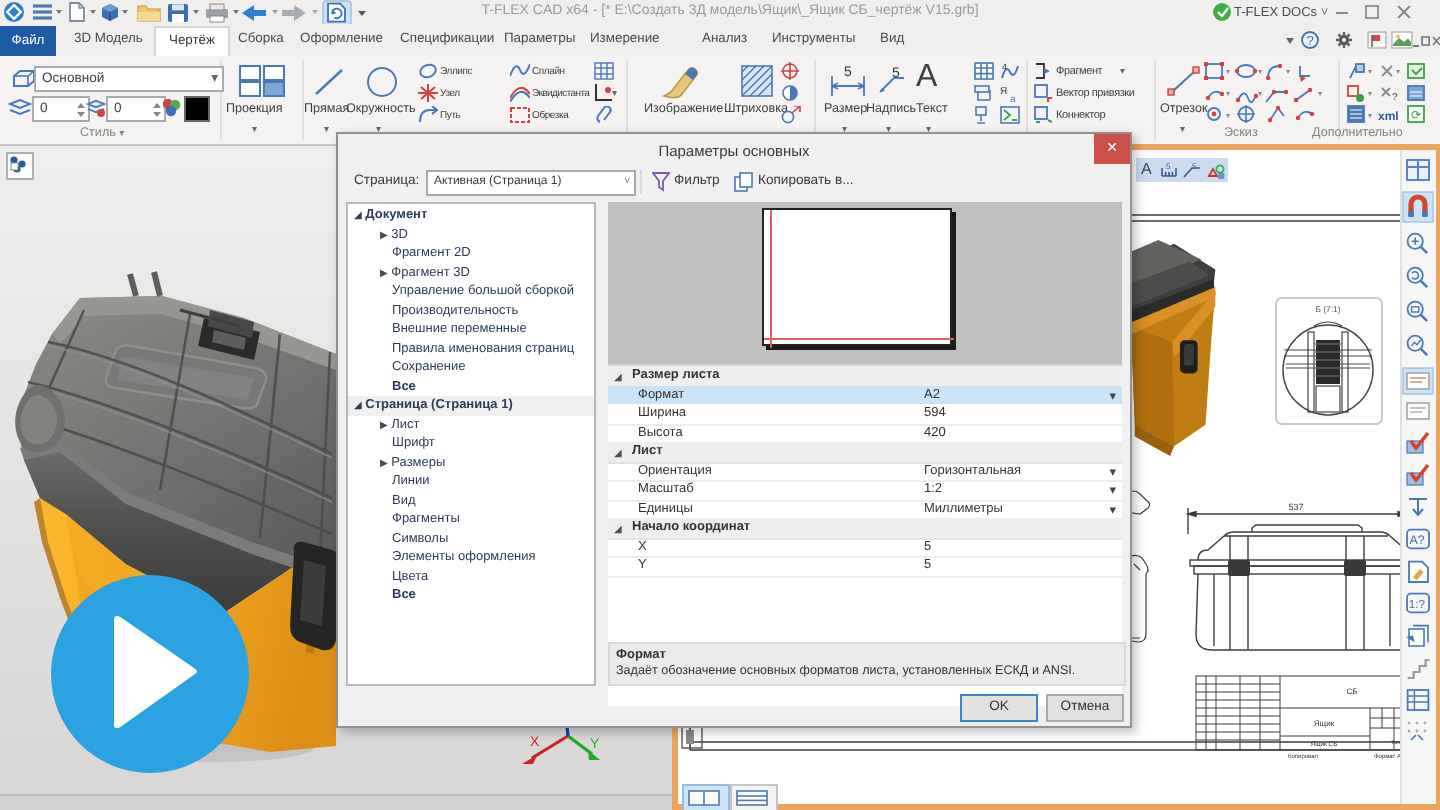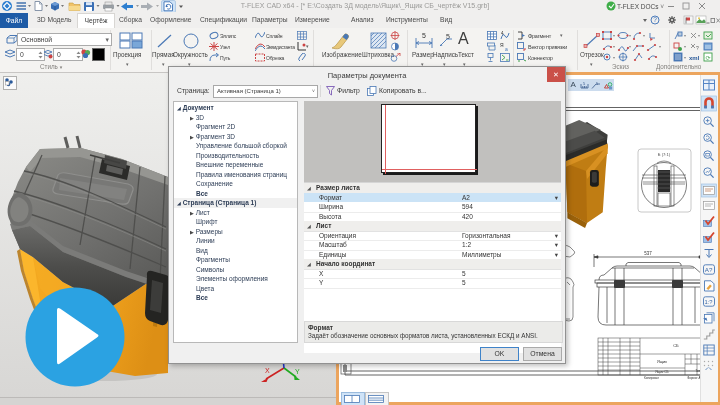--- a/index.html
+++ b/index.html
@@ -734,21 +734,21 @@
   <svg class="abs" style="left:29px;top:320px" width="16" height="8" viewBox="0 0 16 8">
       <rect x="0.5" y="0.5" width="15" height="7" fill="#fff" stroke="#4a78b5" stroke-width="0.8"></rect>
       <line x1="0.5" y1="3" x2="15.5" y2="3" stroke="#4a78b5" stroke-width="0.8"></line>
       <line x1="0.5" y1="5.2" x2="15.5" y2="5.2" stroke="#4a78b5" stroke-width="0.8"></line>
     </svg>
 </div>
 
 <div class="abs" style="left:168px;top:66px;width:398px;height:298px;background:#f0f0f0;border:1px solid #919191;box-shadow:2px 2px 5px rgba(0,0,0,0.25);box-sizing:border-box;">
 
   <div class="abs" style="left:0;top:0;width:396px;height:16px;background:#f0f0f0;">
-    <div class="abs" style="left:0;top:4px;width:100%;text-align:center;font-size:7.5px;color:#3a3a3a;">Параметры документа</div>
+    <div class="abs" style="left:0;top:4px;width:100%;text-align:center;font-size:7.5px;color:#3a3a3a;">Параметры основных</div>
     <div class="abs" style="left:378px;top:0;width:18px;height:15px;background:#ca5048;color:#fff;font-size:7px;text-align:center;line-height:15px;">✕</div>
   </div>
 
   <div class="abs" style="left:0;top:16px;width:396px;height:17px;font-size:6.8px;color:#3a3a3a;">
     <div class="abs" style="left:8px;top:4px;">Страница:</div>
     <div class="abs" style="left:44px;top:2px;width:100px;height:11px;background:#fff;border:1px solid #a8a8a8;font-size:6px;line-height:11px;padding-left:3px;white-space:nowrap;overflow:hidden;">Активная (Страница 1)<span style="position:absolute;right:2px;color:#666;font-size:5px;">˅</span></div>
     <div class="abs" style="left:151px;top:2px;width:1px;height:12px;background:#d8d8d8;"></div>
     <svg class="abs" style="left:157px;top:3px" width="9" height="10" viewBox="0 0 9 10">
         <path d="M0.5 0.5 l8 0 l-3 4 l0 4.5 l-2 -1.5 l0 -3z" fill="none" stroke="#7a5ab5" stroke-width="0.9"></path>
       </svg>

